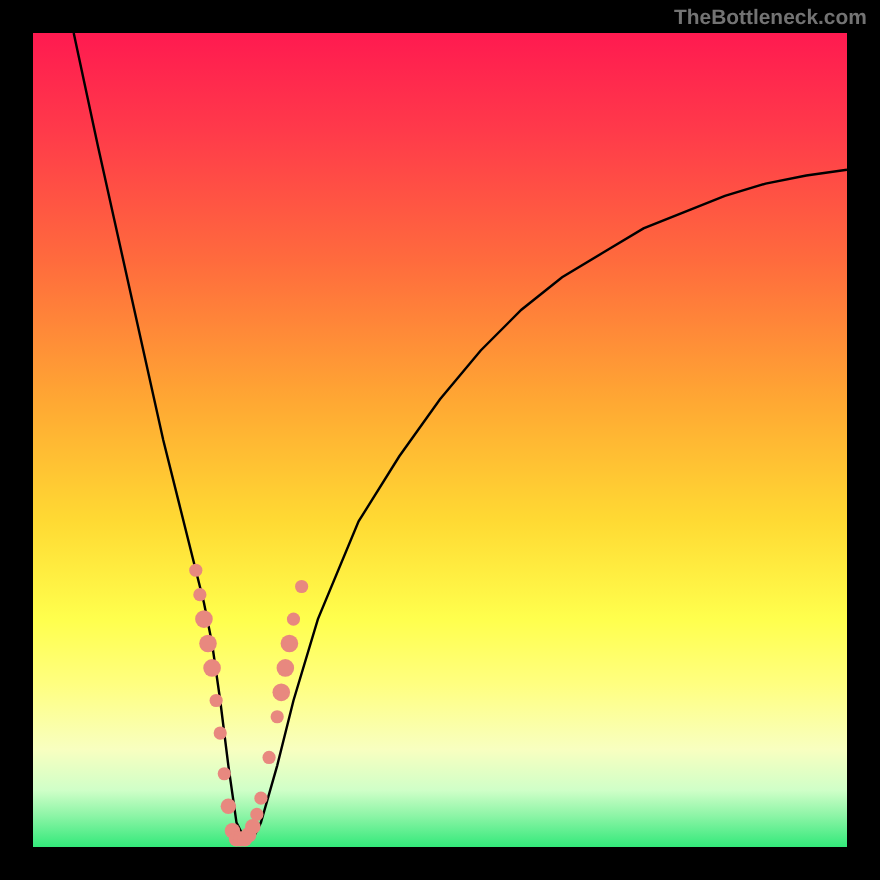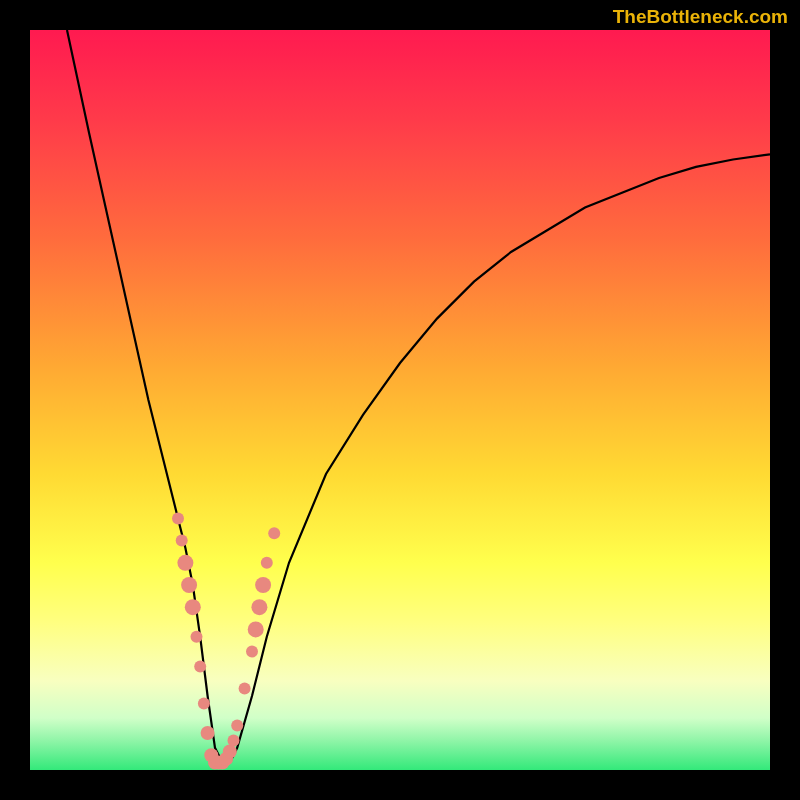--- a/index.html
+++ b/index.html
@@ -11,21 +11,21 @@
       width: 800px;
       height: 800px;
       background: #000;
       position: relative;
       font-family: Arial, sans-serif;
     }
     .watermark {
       position: absolute;
       top: 6px;
       right: 12px;
-      color: #eab308;
+      color: #737373;
       font-size: 19px;
       font-weight: bold;
       z-index: 10;
     }
     .chart-area {
       position: absolute;
       top: 30px;
       left: 30px;
       width: 740px;
       height: 740px;

